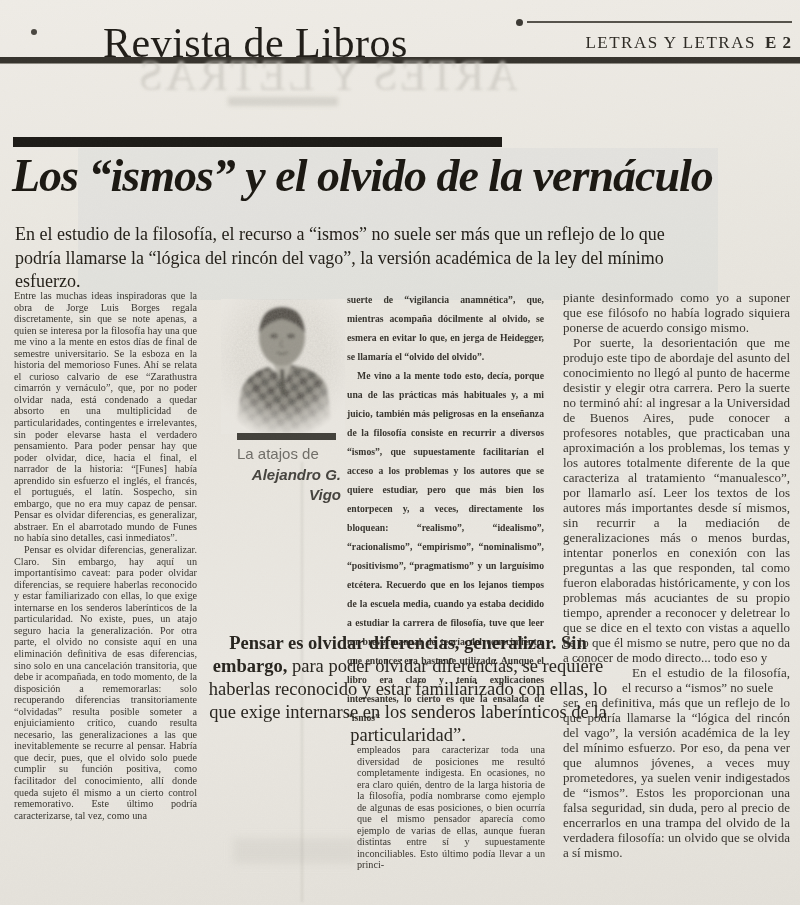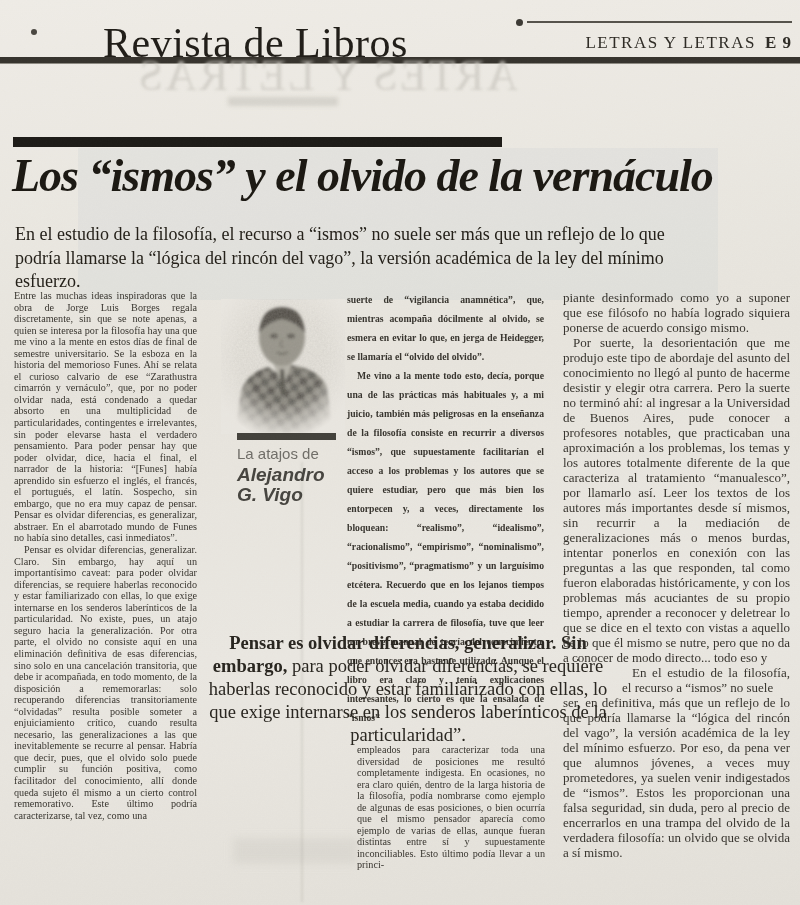--- a/index.html
+++ b/index.html
@@ -43,38 +43,38 @@
   .colr{left:563px;width:227px;font-size:13px;line-height:15px;}
   .colr .seg{width:227px;}
   .colr .seg.narrow{width:168px;margin-left:59px;}
 
   
   .photo{position:absolute;left:221px;top:299px;width:124px;height:135px;margin:0;}
   .photo-bar{position:absolute;left:237px;top:433px;width:99px;height:7px;background:#43413b;}
   .byline-label{position:absolute;left:237px;top:445px;font-family:"Liberation Sans",sans-serif;
     font-size:15px;color:var(--caption-gray,#706e68);}
   .byline-author{position:absolute;left:237px;top:465px;width:104px;font-family:"Liberation Sans",sans-serif;
-    font-size:19px;font-weight:700;font-style:italic;color:var(--caption-dark,#46443f);line-height:20px;}
+    font-size:15px;font-weight:700;font-style:italic;color:var(--caption-dark,#46443f);line-height:20px;text-align:right;}
 
   
   .pullquote{position:absolute;left:196px;top:632px;width:424px;margin:0;font-size:18.5px;
     line-height:23px;color:#28251f;text-align:center;}
   .pq-b{font-weight:700;}
 </style>
 </head>
 <body>
 
 <div class="page">
 
   <span class="m-dot-l"></span>
   <h1 class="m-title">Revista de Libros</h1>
   <span class="m-dot-r"></span>
   <div class="m-rule"></div>
   <div class="section-header">
-    <span>LETRAS Y LETRAS</span><span class="page-number">E 9</span>
+    <span>LETRAS Y LETRAS</span><span class="page-number">E 2</span>
   </div>
   <div class="rule-thick"></div>
 
   <div class="ghost-big">ARTES Y LETRAS</div>
   <div class="ghost-small"></div>
   <div class="ghost-mid"></div>
   <div class="tint"></div>
   <div class="crease"></div>
 
   <div class="kicker-bar"></div>

